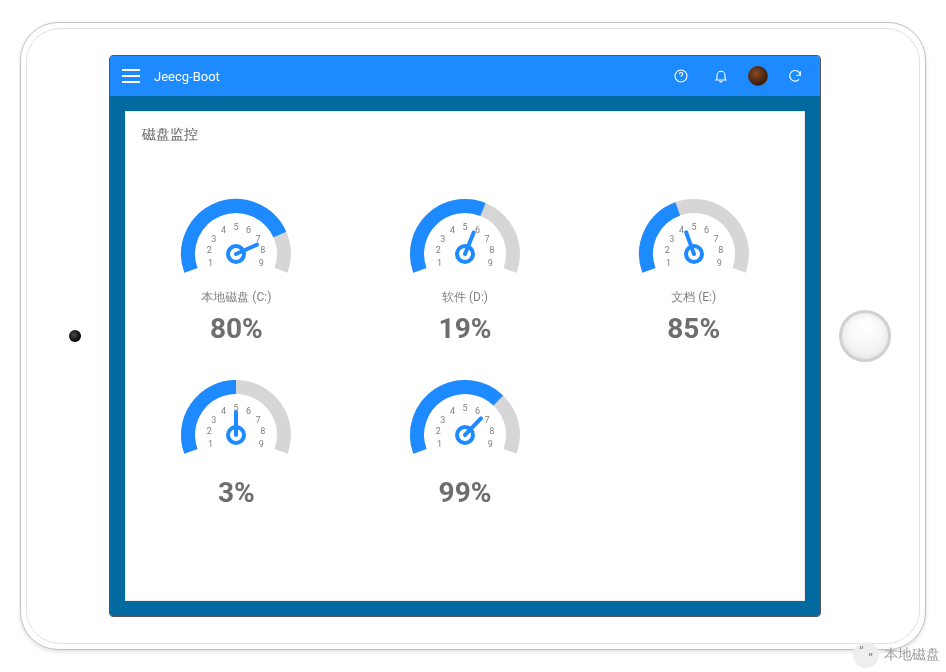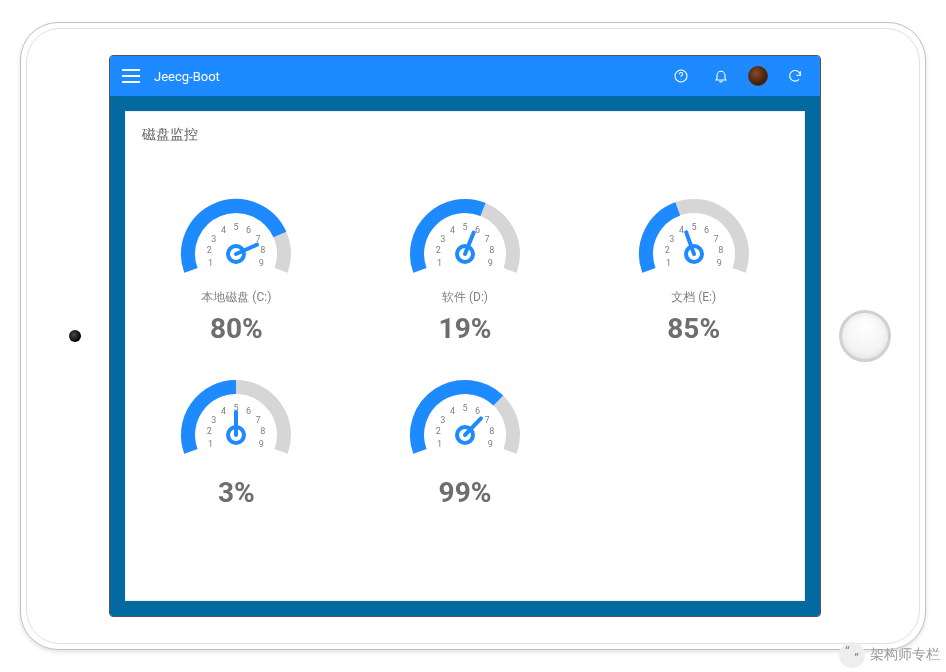--- a/index.html
+++ b/index.html
@@ -201,14 +201,14 @@
     </div>
 
   </div>
 </div>
 
 <div class="watermark">
   <div class="wm-circ">
     <span class="wm-quote a">“</span>
       <span class="wm-quote b">”</span>
   </div>
-  <span>架构师专栏</span>
+  <span>本地磁盘</span>
 </div>
 
 </body></html>

